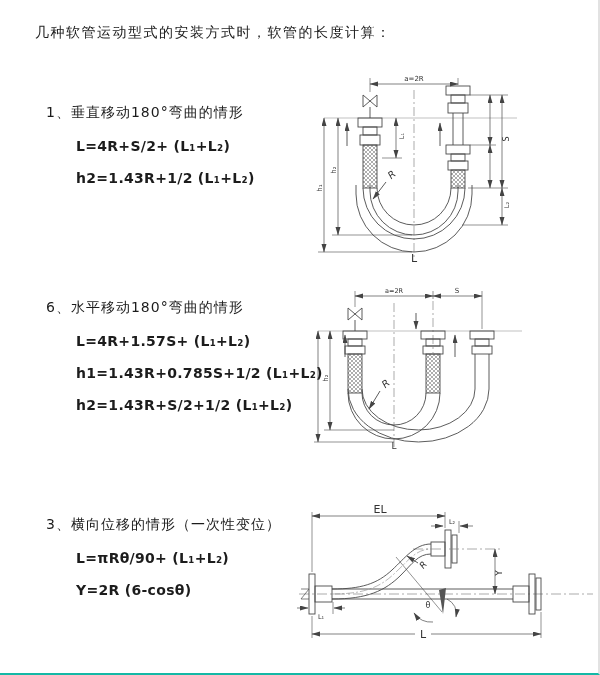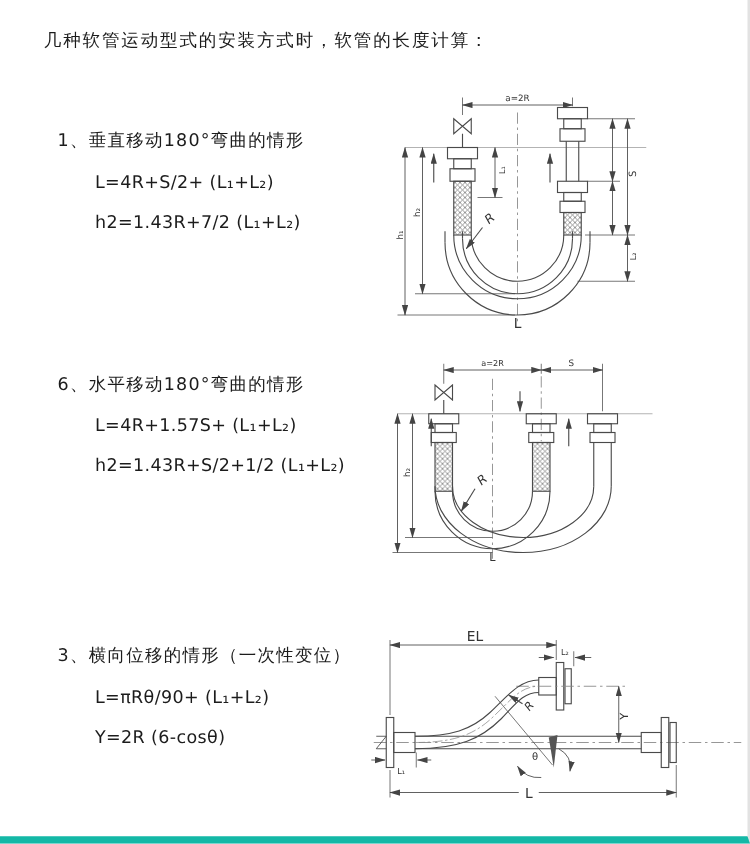--- a/index.html
+++ b/index.html
@@ -1,47 +1,48 @@
 <!DOCTYPE html>
 <html><head>
 <meta charset="utf-8">
 <style>
   html,body{margin:0;padding:0;background:#fff;}
   .page{
     position:relative;width:600px;height:675px;background:#ffffff;overflow:hidden;
     font-family:"DejaVu Sans","Liberation Sans",sans-serif;color:#1c1c1c;
-    border-right:2px solid #e2e2e2;border-bottom:6px solid #14b8a6;box-sizing:border-box;
+    border-right:2px solid #e2e2e2;border-bottom:2px solid #14b8a6;box-sizing:border-box;
   }
   .title{position:absolute;left:35px;top:24px;font-size:14px;letter-spacing:1.5px;font-weight:500;}
   .sec{position:absolute;left:46px;}
   .sec .h{font-size:14px;letter-spacing:1px;font-weight:400;}
-  .sec .f-list{margin:8px 0 0 30px;}
+  .sec .f-list{margin:8px 0 0 30px;font-weight:bold;}
   .sec .f{font-size:14px;line-height:32px;white-space:pre;letter-spacing:0.3px;}
   .diagram{position:absolute;}
   .diagram text{font-family:"DejaVu Sans","Liberation Sans",sans-serif;fill:#333;}
 </style>
 </head>
 <body>
 
 <div class="page">
 
   <div class="title">几种软管运动型式的安装方式时，软管的长度计算：</div>
 
   <div class="sec" style="top:104px">
     <div class="h">1、垂直移动180°弯曲的情形</div>
     <div class="f-list">
       <div class="f">L=4R+S/2+ (L₁+L₂)</div>
-      <div class="f">h2=1.43R+7/2 (L₁+L₂)</div>
+      <div class="f">h2=1.43R+1/2 (L₁+L₂)</div>
     </div>
   </div>
 
   <div class="sec" style="top:299px">
     <div class="h">6、水平移动180°弯曲的情形</div>
     <div class="f-list">
       <div class="f">L=4R+1.57S+ (L₁+L₂)</div>
+      <div class="f">h1=1.43R+0.785S+1/2 (L₁+L₂)</div>
       <div class="f">h2=1.43R+S/2+1/2 (L₁+L₂)</div>
     </div>
   </div>
 
   <div class="sec" style="top:516px">
     <div class="h">3、横向位移的情形（一次性变位）</div>
     <div class="f-list">
       <div class="f">L=πRθ/90+ (L₁+L₂)</div>
       <div class="f">Y=2R (6-cosθ)</div>
     </div>

